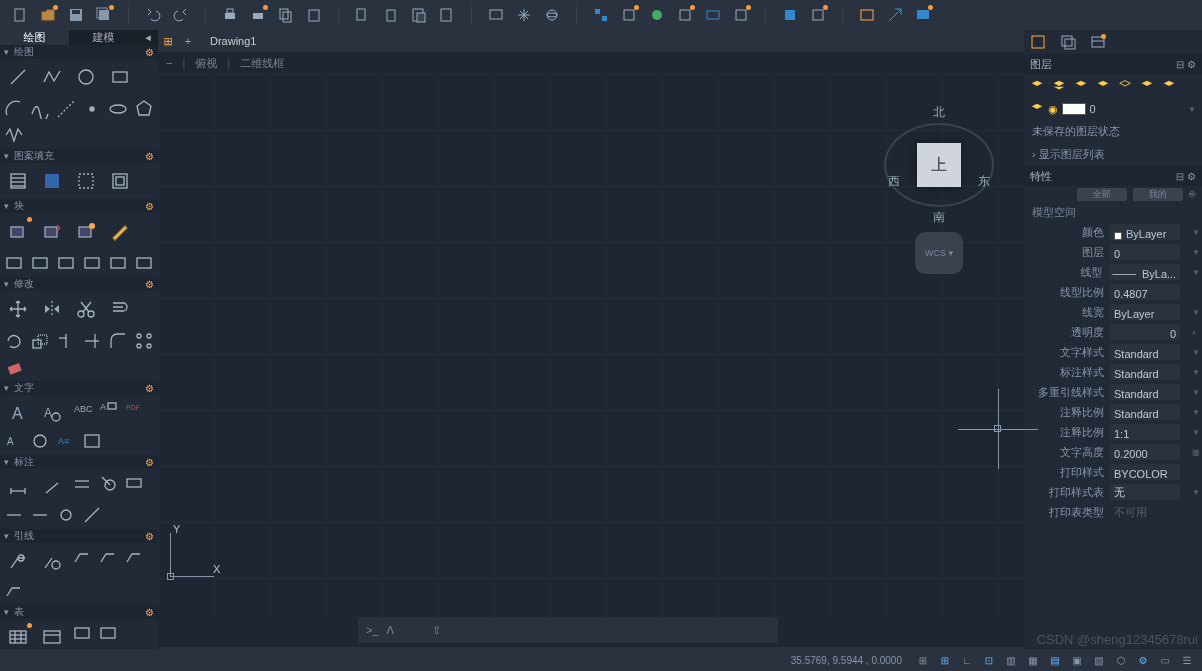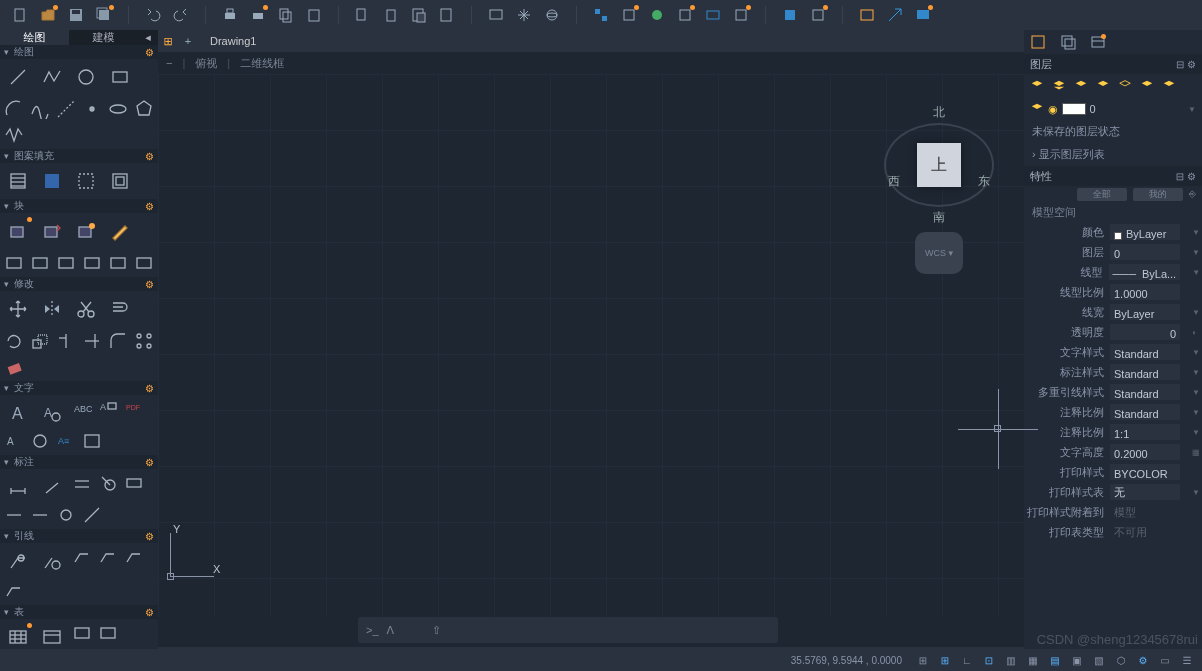--- a/index.html
+++ b/index.html
@@ -839,21 +839,21 @@
     <div class="prop-row">
         <div class="label">线型</div>
         <div class="value">
           <span style="margin-right:6px">───</span>
           <span>ByLa...</span>
         </div>
         <div class="dd">▼</div>
       </div>
     <div class="prop-row">
         <div class="label">线型比例</div>
-        <div class="value">1.0000</div>
+        <div class="value">0.4807</div>
         <div class="dd"></div>
       </div>
     <div class="prop-row">
         <div class="label">线宽</div>
         <div class="value">ByLayer</div>
         <div class="dd">▼</div>
       </div>
     <div class="prop-row">
         <div class="label">透明度</div>
         <div class="value" style="text-align:right;justify-content:flex-end">0</div>
@@ -891,25 +891,20 @@
       </div>
     <div class="prop-row">
         <div class="label">打印样式</div>
         <div class="value">BYCOLOR</div>
         <div class="dd"></div>
       </div>
     <div class="prop-row">
         <div class="label">打印样式表</div>
         <div class="value">无</div>
         <div class="dd">▼</div>
-      </div>
-    <div class="prop-row">
-        <div class="label">打印样式附着到</div>
-        <div class="value ro">模型</div>
-        <div class="dd"></div>
       </div>
     <div class="prop-row">
         <div class="label">打印表类型</div>
         <div class="value ro">不可用</div>
         <div class="dd"></div>
       </div>
   </div>
 </div>
 
 <div class="status-bar">

